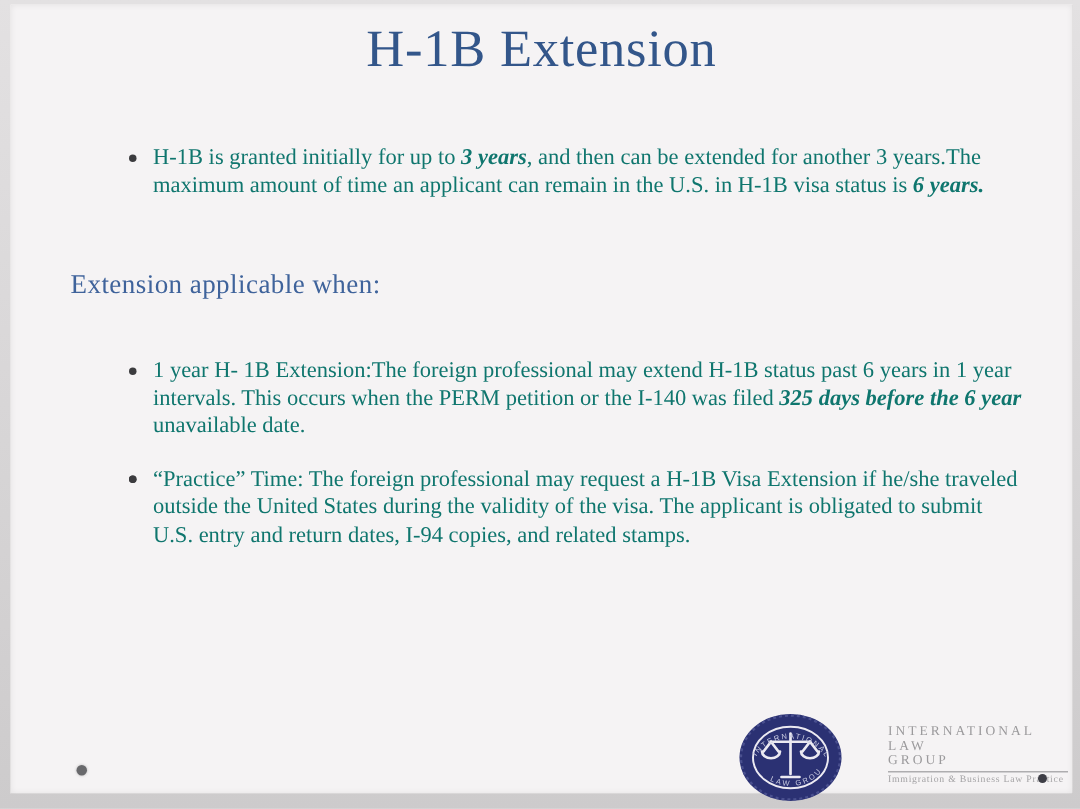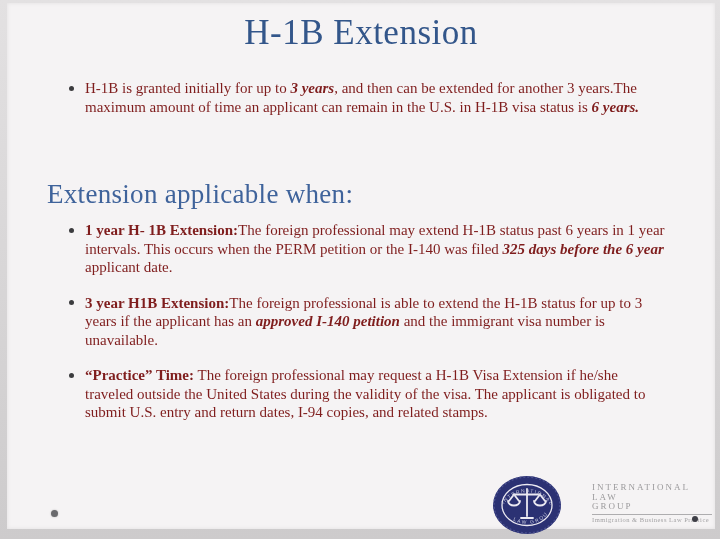--- a/index.html
+++ b/index.html
@@ -33,48 +33,48 @@
     right: 0;
     text-align: center;
     font-size: 35px;
     letter-spacing: 0.5px;
     color: #33568a;
   }
   .bullet-list {
     position: absolute;
     left: 60px;
     width: 600px;
-    margin: 0;
+    margin: 17px;
     padding: 0;
     list-style: none;
-    color: #7f1d1d;
+    color: #0f766e;
     font-size: 15px;
     line-height: 18.5px;
   }
   .intro-list { top: 76px; }
   .intro-list li { margin-bottom: 29px; }
   .ext-list { top: 218px; }
   .ext-list li { margin-bottom: 17px; }
   .bullet-list li { position: relative; padding-left: 18px; }
   .bullet-list .dot {
     position: absolute;
     left: 2px;
     top: 6.5px;
     width: 5px;
     height: 5px;
     border-radius: 50%;
     background: #3b3b3e;
   }
-  .b  { font-weight: bold; }
+  .b  { font-weight: normal; }
   .bi { font-weight: bold; font-style: italic; }
   .section-heading {
     position: absolute;
     top: 176px;
     left: 40px;
-    font-size: 27px;
+    font-size: 18px;
     color: #3f639b;
     letter-spacing: 0.3px;
   }
   .footer-dot {
     position: absolute;
     left: 44px;
     top: 507px;
     width: 7px;
     height: 7px;
     border-radius: 50%;
@@ -134,22 +134,22 @@
 
     <div class="title">H-1B Extension</div>
 
     <ul class="bullet-list intro-list">
         <li><span class="dot"></span><span><span>H-1B is  granted initially for up to </span><span class="bi">3 years</span><span>, and then can be extended for another 3 years.The maximum amount of time an applicant can remain in the U.S. in H-1B visa status is </span><span class="bi">6 years.</span></span></li>
       </ul>
 
     <div class="section-heading">Extension applicable when:</div>
 
     <ul class="bullet-list ext-list">
-        <li><span class="dot"></span><span><span class="b">1 year H- 1B Extension:</span><span>The foreign professional may extend H-1B status past 6 years in 1 year intervals. This occurs when the PERM petition or the I-140 was filed </span><span class="bi">325 days before the 6 year</span><span> applicant date.</span></span></li>
-        <li><span class="dot"></span><span><span class="b">3 year H1B Extension:</span><span>The foreign professional is able to extend the H-1B status for up to 3 years if the applicant has an </span><span class="bi">approved I-140 petition</span><span> and the immigrant visa number is unavailable.</span></span></li>
+        <li><span class="dot"></span><span><span class="b">1 year H- 1B Extension:</span><span>The foreign professional may extend H-1B status past 6 years in 1 year intervals. This occurs when the PERM petition or the I-140 was filed </span><span class="bi">325 days before the 6 year</span><span> unavailable date.</span></span></li>
+        <li><span class="dot"></span></li>
         <li><span class="dot"></span><span><span class="b">“Practice” Time:</span><span> The foreign professional may request a H-1B Visa Extension if he/she traveled outside the United States during the validity of the visa. The applicant is obligated to submit U.S. entry and return dates, I-94 copies, and related stamps.</span></span></li>
       </ul>
 
     <div class="footer-dot"></div>
 
     <div class="seal">
       <svg width="72" height="62" viewBox="0 0 72 62">
         <ellipse cx="36" cy="31" rx="34" ry="29" fill="#2b3173"></ellipse>
         <ellipse cx="36" cy="31" rx="33" ry="28" fill="none" stroke="#4a508f" stroke-width="1.5" stroke-dasharray="2 2"></ellipse>
         <ellipse cx="36" cy="31" rx="25" ry="20.5" fill="none" stroke="#eceaf2" stroke-width="1.3"></ellipse>

